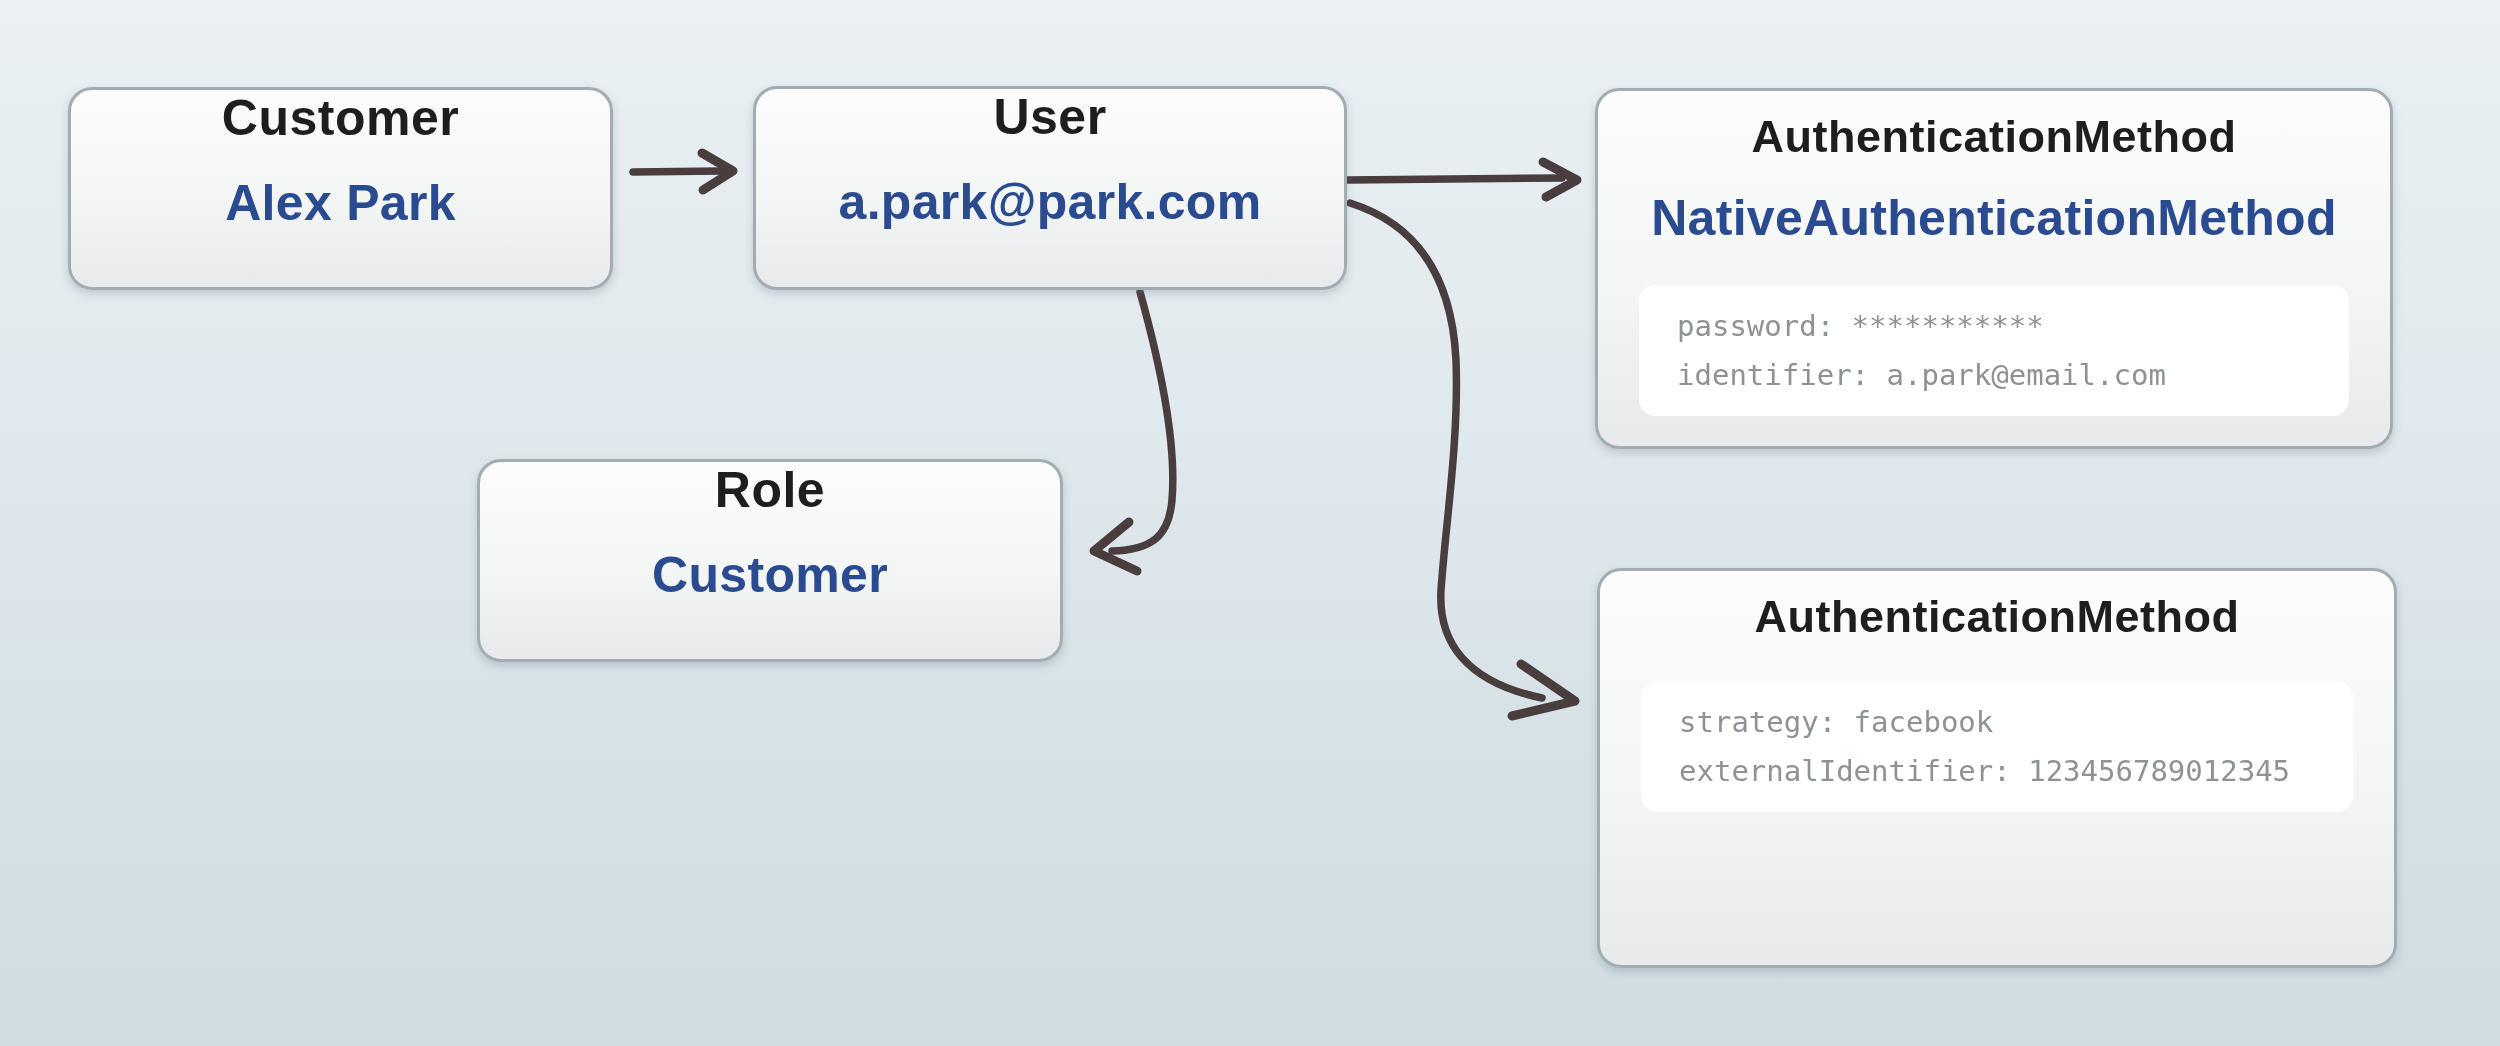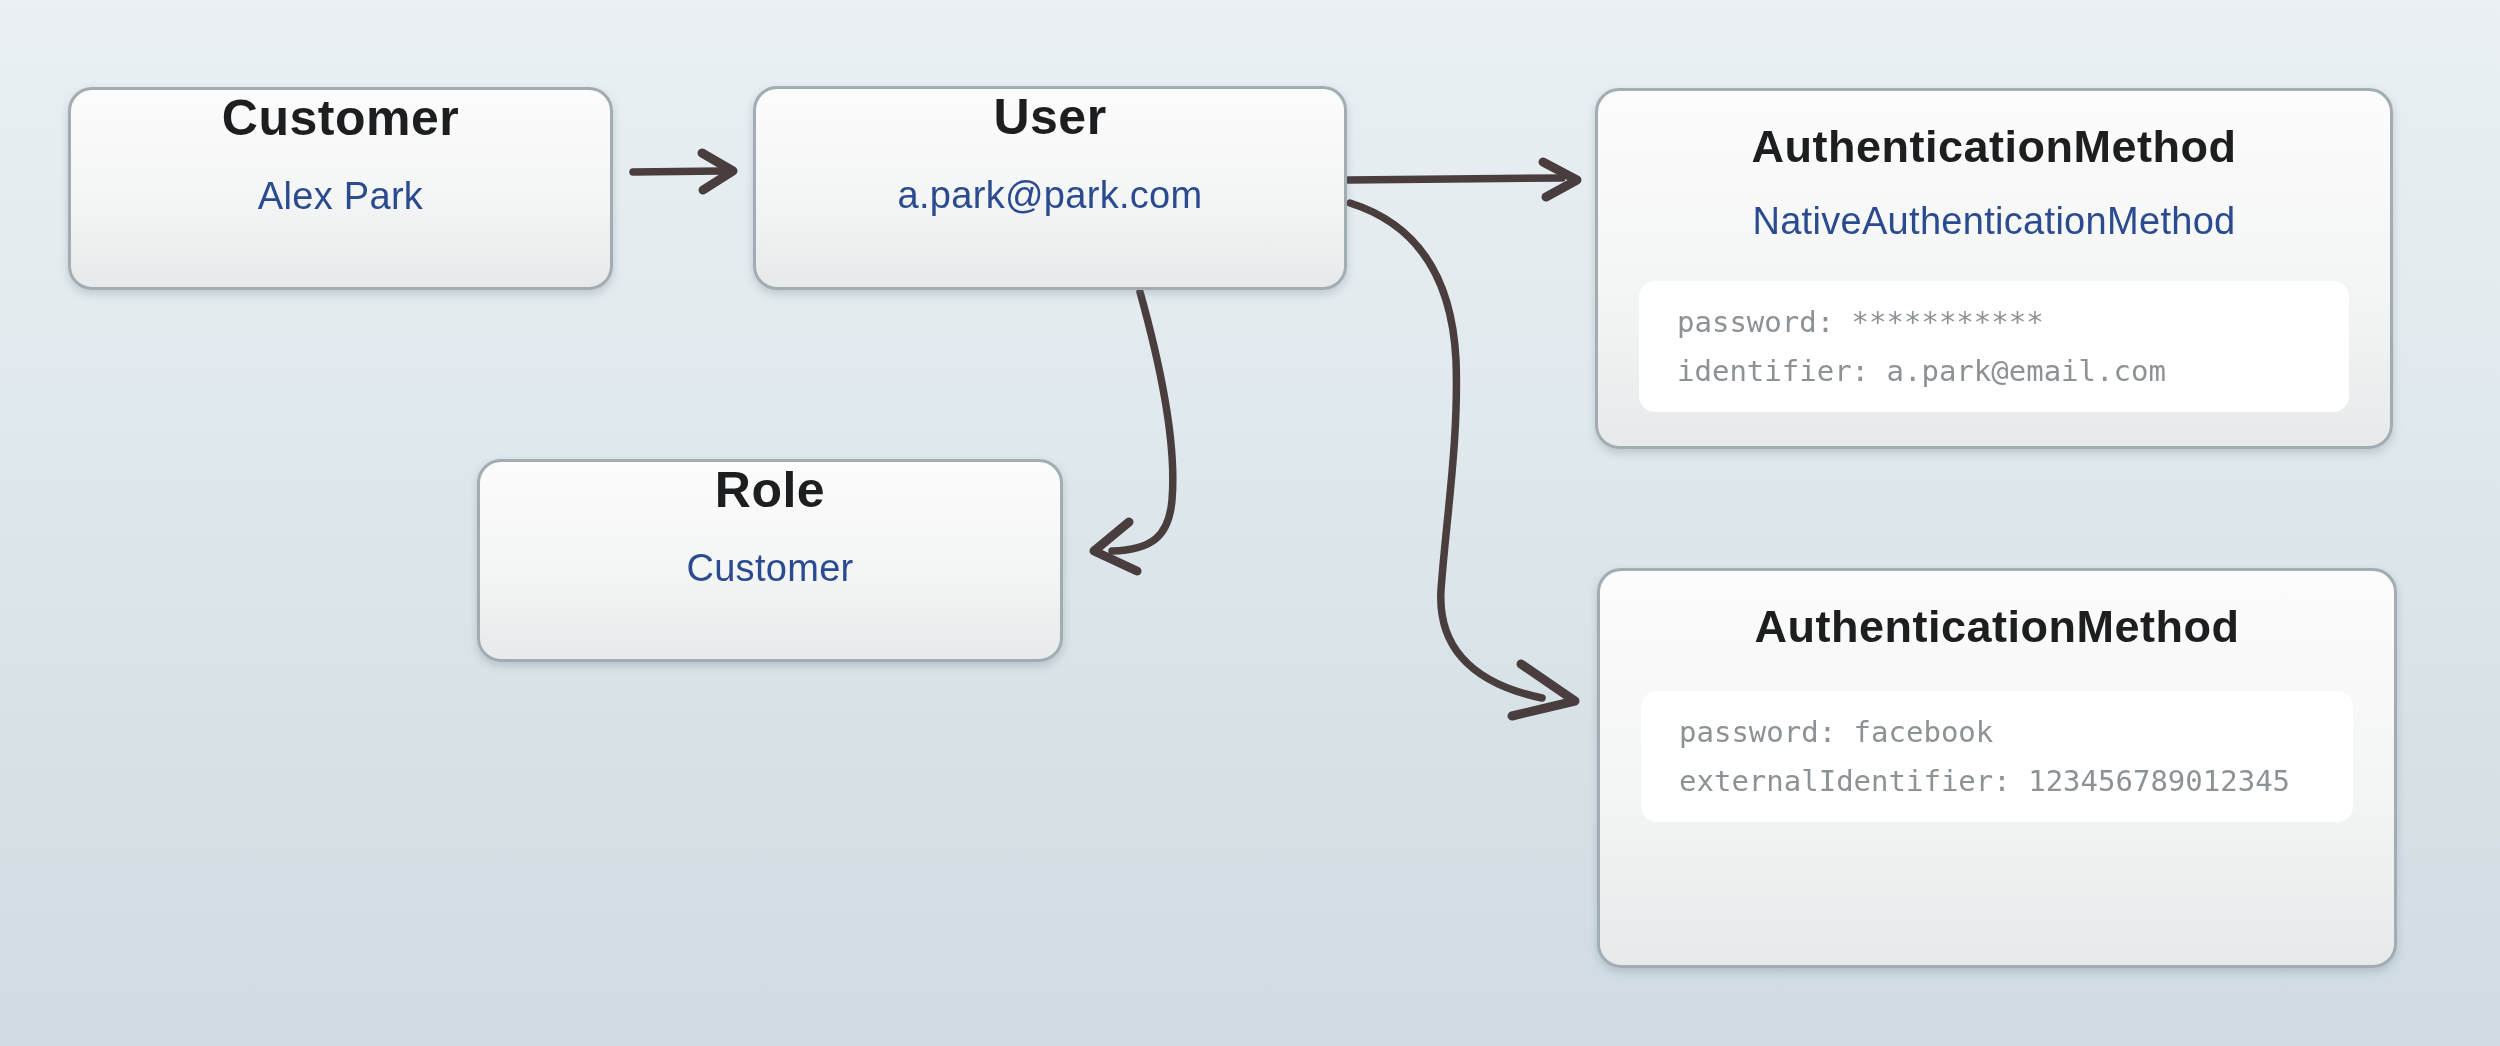--- a/index.html
+++ b/index.html
@@ -33,23 +33,23 @@
     border-radius:24px;
     background:linear-gradient(180deg,var(--box-bg-top) 0%,#f4f5f5 55%,var(--box-bg-bottom) 100%);
     box-shadow:0 4px 9px rgba(96,112,124,0.28);
     display:flex;flex-direction:column;align-items:center;text-align:center;
   }
   .entity.simple{justify-content:flex-start;gap:28px;padding-bottom:4px;}
   .title{
     font-weight:bold;font-size:50px;line-height:1.12;
     color:var(--title);letter-spacing:.5px;
   }
-  .entity.auth .title{font-size:45px;line-height:1.15;margin-top:30px;}
+  .entity.auth .title{font-size:45px;line-height:1.15;margin-top:20px;}
   .value,.subtitle{
-    font-weight:normal;font-size:38px;line-height:1.16;
+    font-weight:bold;font-size:50px;line-height:1.16;
     color:var(--accent-blue);letter-spacing:.3px;
   }
   .subtitle{margin-top:26px;text-align:center;}
   .panel{
     margin-top:38px;
     width:calc(100% - 82px);
     background:var(--panel-bg);
     border-radius:16px;
     padding:24px 38px;box-sizing:border-box;
     display:flex;flex-direction:column;gap:14px;align-items:flex-start;
@@ -106,18 +106,18 @@
     <div class="subtitle">NativeAuthenticationMethod</div>
     <div class="panel">
       <div class="field">password: ***********</div>
       <div class="field">identifier: a.park@email.com</div>
     </div>
   </div>
 
   <div class="entity auth" style="left:1597px;top:568px;width:800px;height:400px;">
     <div class="title">AuthenticationMethod</div>
     <div class="panel">
-      <div class="field">password: facebook</div>
+      <div class="field">strategy: facebook</div>
       <div class="field">externalIdentifier: 123456789012345</div>
     </div>
   </div>
 
 </div>
 
 </body></html>

